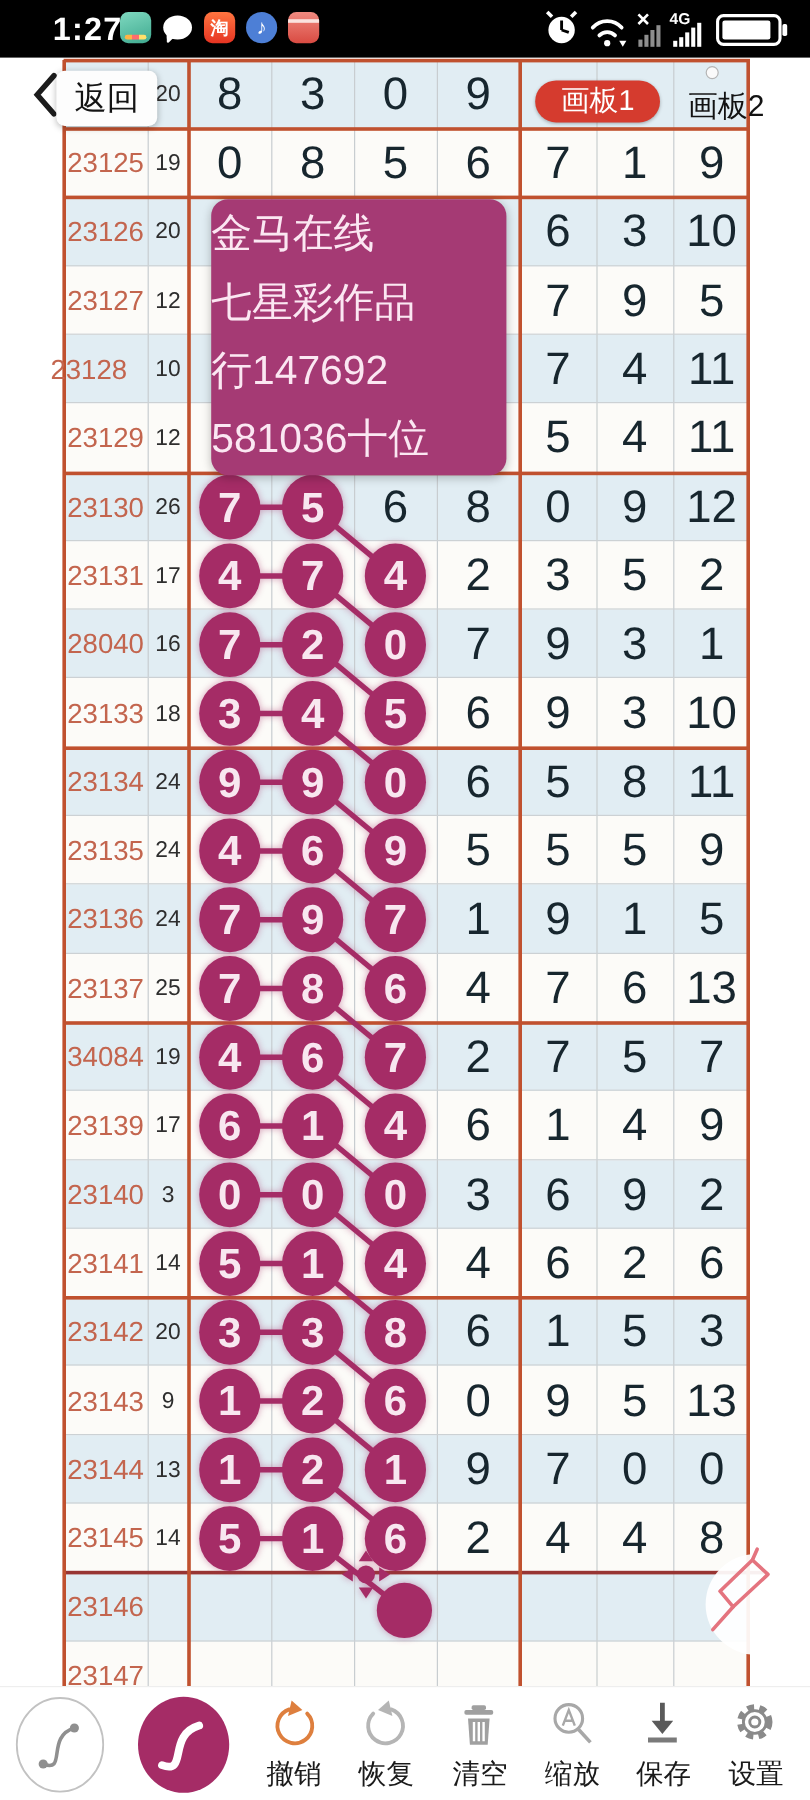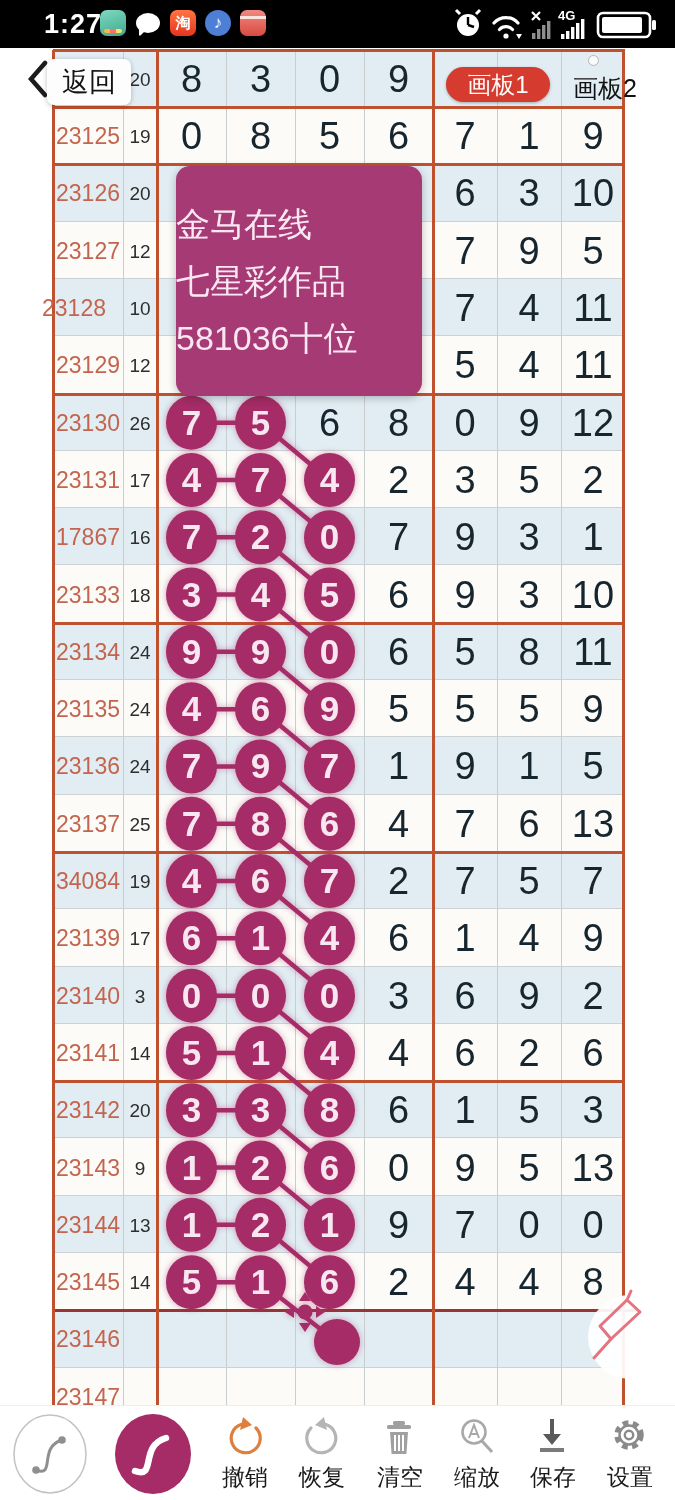--- a/index.html
+++ b/index.html
@@ -162,21 +162,21 @@
       <div class="cell digit" style="left:398.5px;top:422.65px;">8</div>
       <div class="cell digit" style="left:465px;top:422.65px;">0</div>
       <div class="cell digit" style="left:529px;top:422.65px;">9</div>
       <div class="cell digit" style="left:593px;top:422.65px;">12</div>
       <div class="cell period" style="left:88px;top:479.94999999999993px;">23131</div>
       <div class="cell sum" style="left:140px;top:479.94999999999993px;">17</div>
       <div class="cell digit" style="left:398.5px;top:479.94999999999993px;">2</div>
       <div class="cell digit" style="left:465px;top:479.94999999999993px;">3</div>
       <div class="cell digit" style="left:529px;top:479.94999999999993px;">5</div>
       <div class="cell digit" style="left:593px;top:479.94999999999993px;">2</div>
-      <div class="cell period" style="left:88px;top:537.25px;">17867</div>
+      <div class="cell period" style="left:88px;top:537.25px;">28040</div>
       <div class="cell sum" style="left:140px;top:537.25px;">16</div>
       <div class="cell digit" style="left:398.5px;top:537.25px;">7</div>
       <div class="cell digit" style="left:465px;top:537.25px;">9</div>
       <div class="cell digit" style="left:529px;top:537.25px;">3</div>
       <div class="cell digit" style="left:593px;top:537.25px;">1</div>
       <div class="cell period" style="left:88px;top:594.55px;">23133</div>
       <div class="cell sum" style="left:140px;top:594.55px;">18</div>
       <div class="cell digit" style="left:398.5px;top:594.55px;">6</div>
       <div class="cell digit" style="left:465px;top:594.55px;">9</div>
       <div class="cell digit" style="left:529px;top:594.55px;">3</div>
@@ -390,20 +390,21 @@
         <polygon points="305,1292 299,1301 311,1301" fill="#a52c66"></polygon>
         <polygon points="305,1332 299,1323 311,1323" fill="#a52c66"></polygon>
         <polygon points="285,1312 294,1306 294,1318" fill="#a52c66"></polygon>
         <polygon points="325,1312 316,1306 316,1318" fill="#a52c66"></polygon>
       </g>
     </svg>
 
   <div class="promo">
     <span>金马在线</span>
     <span>七星彩作品</span>
+    <span>行147692</span>
     <span>581036十位</span>
   </div>
 
   <svg class="chev" width="22" height="38">
     <polyline points="18,3 4,19 18,35" fill="none" stroke="#1c1c1c" stroke-width="4.5" stroke-linecap="round"></polyline>
   </svg>
   <div class="back-btn">返回</div>
   <div class="board1">画板1</div>
   <div class="board2-dot"></div>
   <div class="board2">画板2</div>

